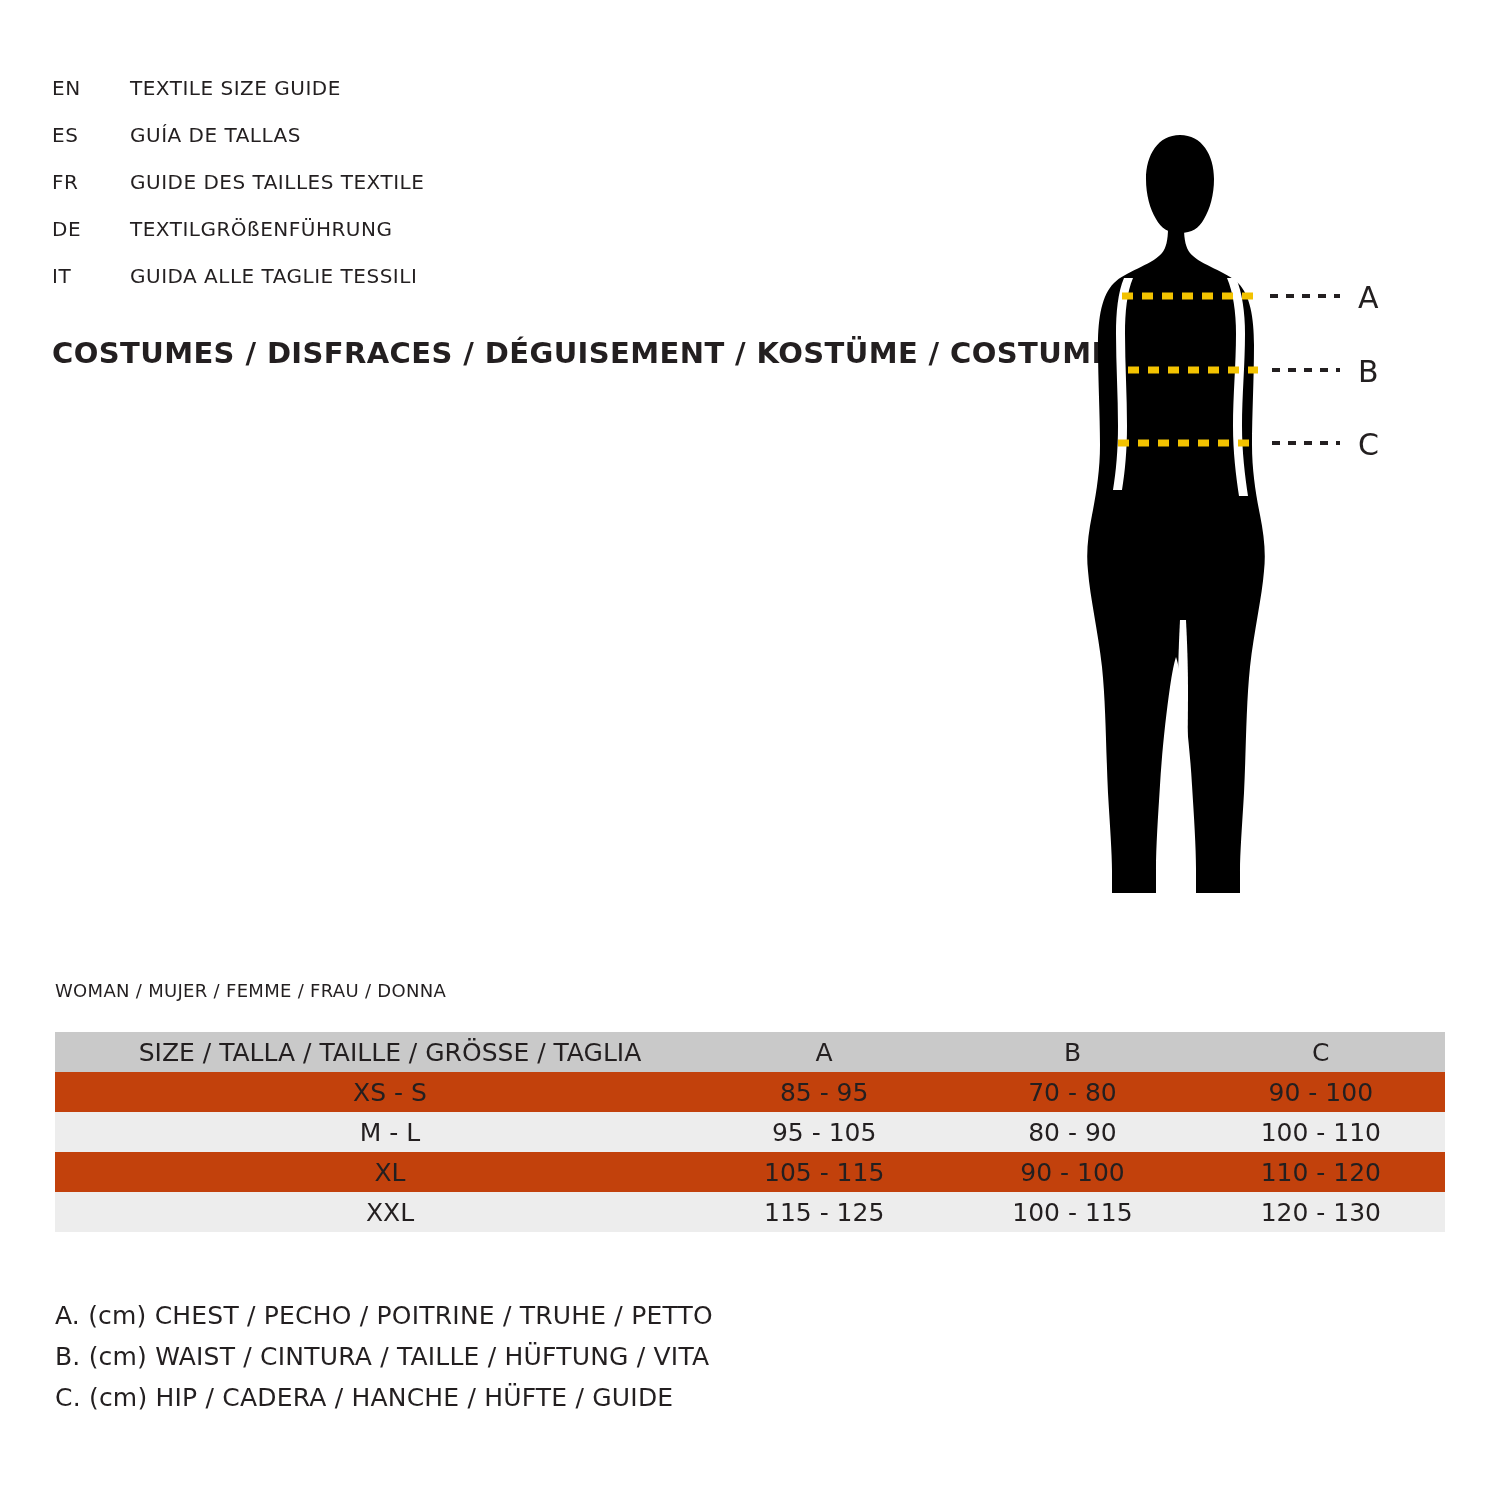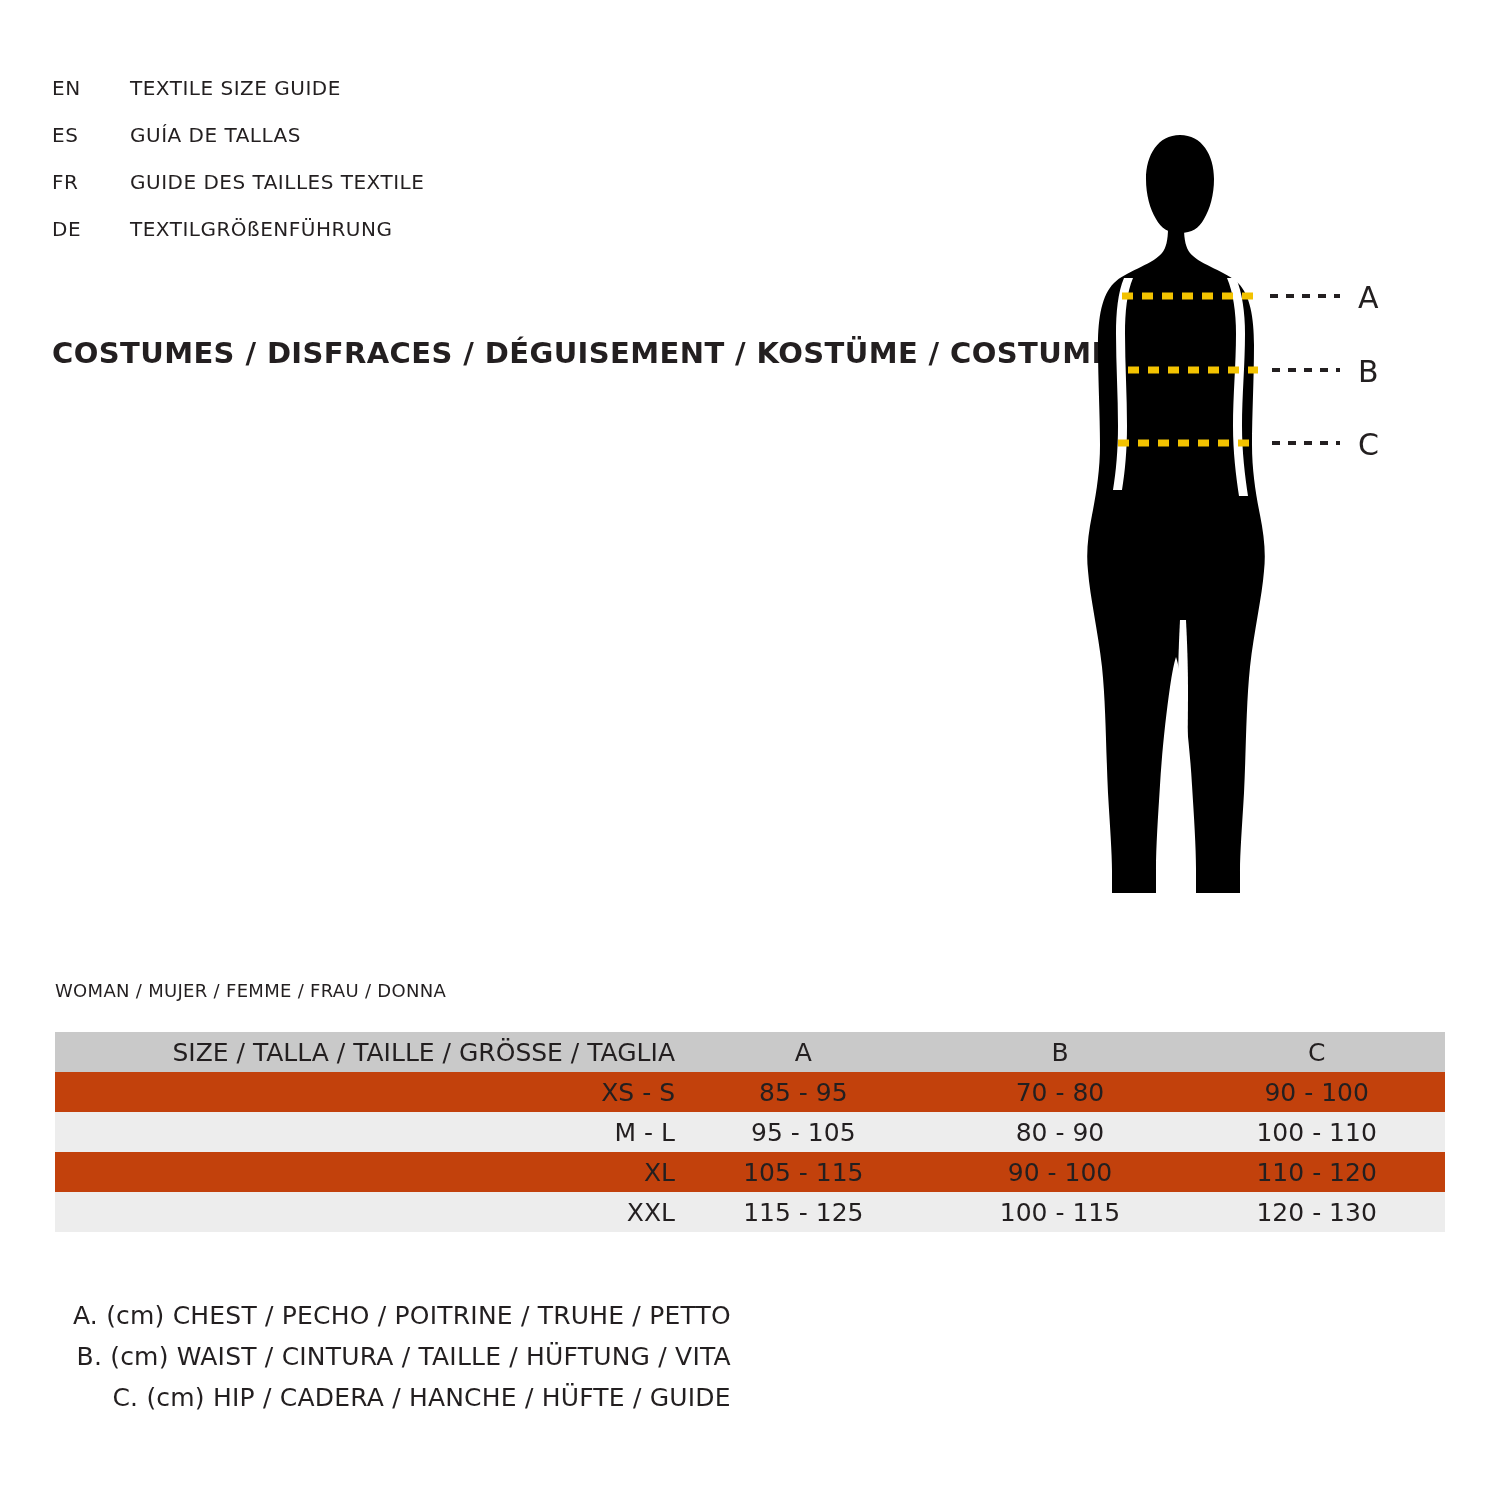--- a/index.html
+++ b/index.html
@@ -89,44 +89,43 @@
   table.size-table th,
   table.size-table td {
     padding: 0;
     height: 40px;
     font-weight: normal;
     text-align: center;
     vertical-align: middle;
   }
   table.size-table th.col-size,
   table.size-table td.col-size {
-    text-align: right;
-    padding-left: 0;
+    text-align: center;
+    padding-left: 25px;
     width: 620px;
     margin-top: 47px;
   }
   table.size-table tr.head-row {
     background: #c9c9c9;
   }
   table.size-table tr.row-alt {
     background: #ededed;
   }
   table.size-table tr.row-plain {
     background: #c2410c;
   }
 
   
   .legend {
     position: absolute;
-    left: 73px;
+    left: 55px;
     top: 1295px;
     font-size: 25px;
     line-height: 41px;
     letter-spacing: 0.2px;
-    text-align: right;
   }
 </style>
 </head>
 <body>
 
 <div class="lang-block">
   <div class="lang-row">
     <span class="lang-code">EN</span>
     <span class="lang-text">TEXTILE SIZE GUIDE</span>
   </div>
@@ -134,20 +133,24 @@
     <span class="lang-code">ES</span>
     <span class="lang-text">GUÍA DE TALLAS</span>
   </div>
   <div class="lang-row">
     <span class="lang-code">FR</span>
     <span class="lang-text">GUIDE DES TAILLES TEXTILE</span>
   </div>
   <div class="lang-row">
     <span class="lang-code">DE</span>
     <span class="lang-text">TEXTILGRÖßENFÜHRUNG</span>
+  </div>
+  <div class="lang-row">
+    <span class="lang-code">IT</span>
+    <span class="lang-text">GUIDA ALLE TAGLIE TESSILI</span>
   </div>
 </div>
 
 <div class="costumes-line">COSTUMES / DISFRACES / DÉGUISEMENT / KOSTÜME / COSTUMI</div>
 
 <div class="figure-area">
   <svg class="figure-svg" width="430" height="880" viewBox="0 0 430 880">
 
     <path d="M140 75
              c -22 0 -34 20 -34 44

